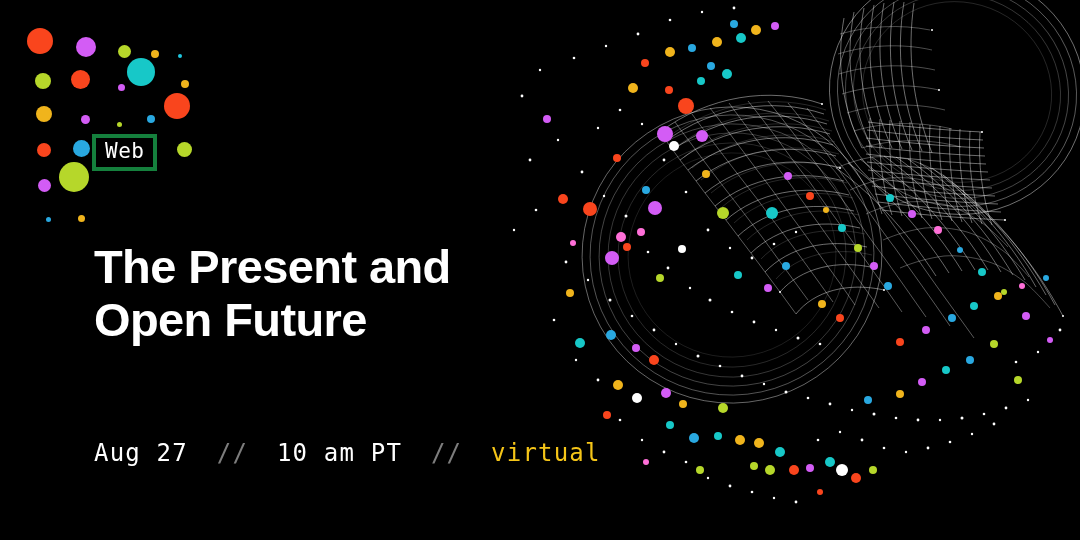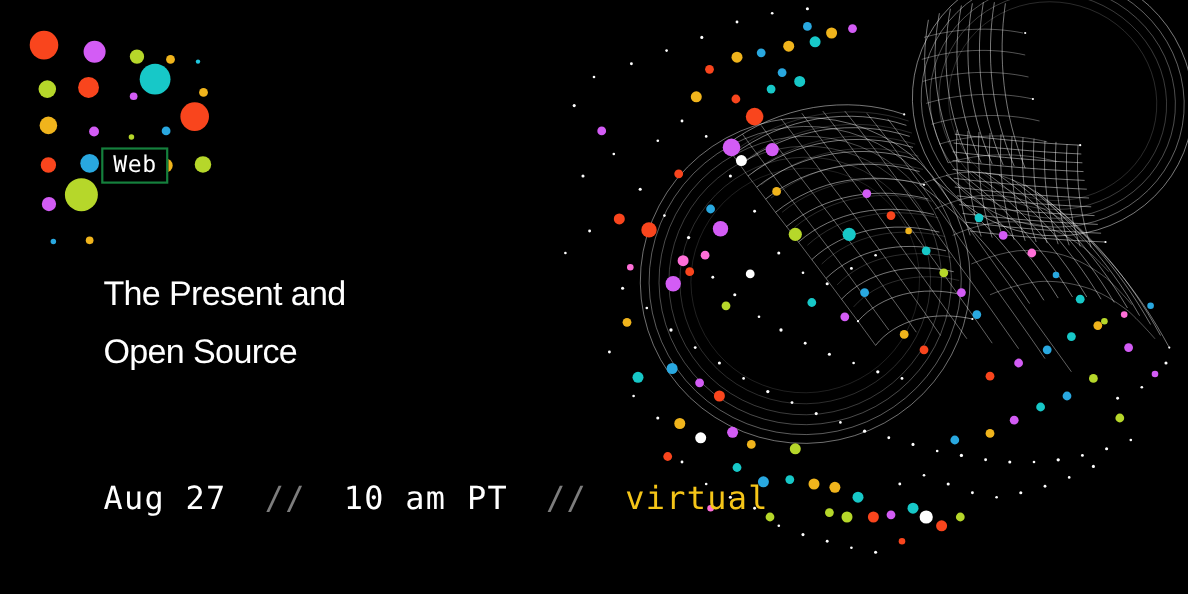--- a/index.html
+++ b/index.html
@@ -30,21 +30,21 @@
     left:36px; top:34px;
     width:145px; height:140px;
   }
   .logo-dot {
     position:absolute;
     border-radius:50%;
   }
   .logo-badge {
     position:absolute;
     left:56px; top:100px;
-    border:2px solid #15803d;
+    border:4px solid #15803d;
     padding:3px 9px 5px 9px;
     background:#000;
   }
   .logo-badge-text {
     font-family:"DejaVu Sans Mono", monospace;
     font-size:21px;
     font-weight:400;
     color:#ffffff;
     letter-spacing:0.5px;
     line-height:1;
@@ -52,34 +52,34 @@
   }
 
   
   .title-block {
     position:absolute;
     left:94px; top:240px;
     width:430px;
   }
   .title-line {
     font-family:"Liberation Sans", sans-serif;
-    font-size:31px;
-    font-weight:400;
+    font-size:47px;
+    font-weight:700;
     line-height:53px;
     color:#ffffff;
     letter-spacing:-0.6px;
     white-space:nowrap;
   }
 
   
   .meta {
     position:absolute;
     left:94px; top:438px;
     font-family:"DejaVu Sans Mono", monospace;
-    font-size:29px;
+    font-size:24px;
     font-weight:400;
     line-height:30px;
     letter-spacing:1.2px;
     white-space:nowrap;
   }
   .meta-date { color:#ffffff; }
   .meta-time { color:#ffffff; }
   .meta-sep  { color:#7d7d7d; }
   .meta-mode { color:#f5c518; }
 </style>
@@ -469,21 +469,21 @@
         <div class="logo-dot" style="left: 9.5px; top: 182.5px; width: 5px; height: 5px; background: rgb(41, 168, 224);"></div>
         <div class="logo-dot" style="left: 41.5px; top: 180.5px; width: 7px; height: 7px; background: rgb(240, 180, 28);"></div>
       </div>
     <div class="logo-badge">
       <span class="logo-badge-text">Web</span>
     </div>
   </div>
 
   <div class="title-block">
     <div class="title-line">The Present and</div>
-    <div class="title-line">Open Source</div>
+    <div class="title-line">Open Future</div>
   </div>
 
   <div class="meta">
     <span class="meta-date" style="margin-right: 0.55em;">Aug 27</span>
     <span class="meta-sep" style="margin-right: 0.55em;">//</span>
     <span class="meta-time" style="margin-right: 0.55em;">10 am PT</span>
     <span class="meta-sep" style="margin-right: 0.55em;">//</span>
     <span class="meta-mode">virtual</span>
   </div>
 

